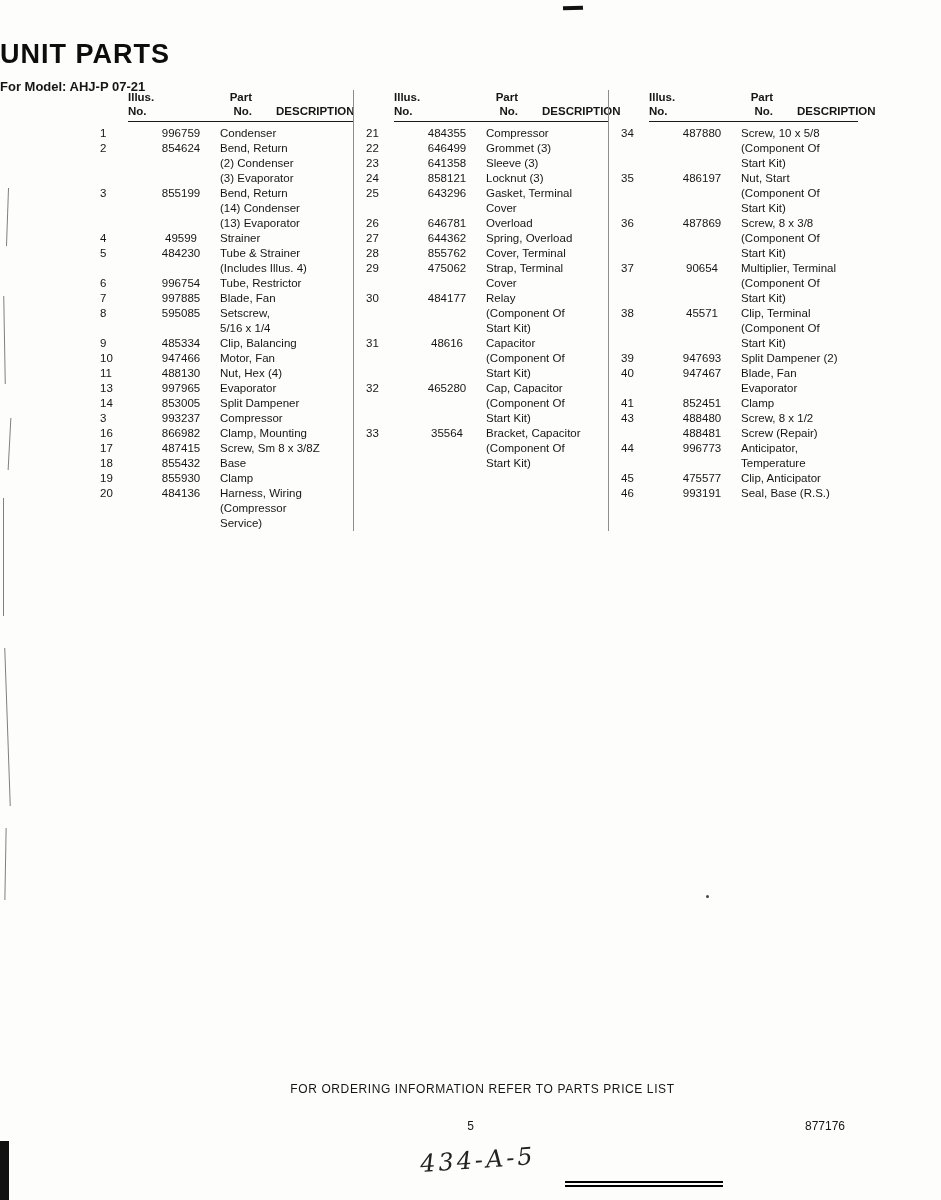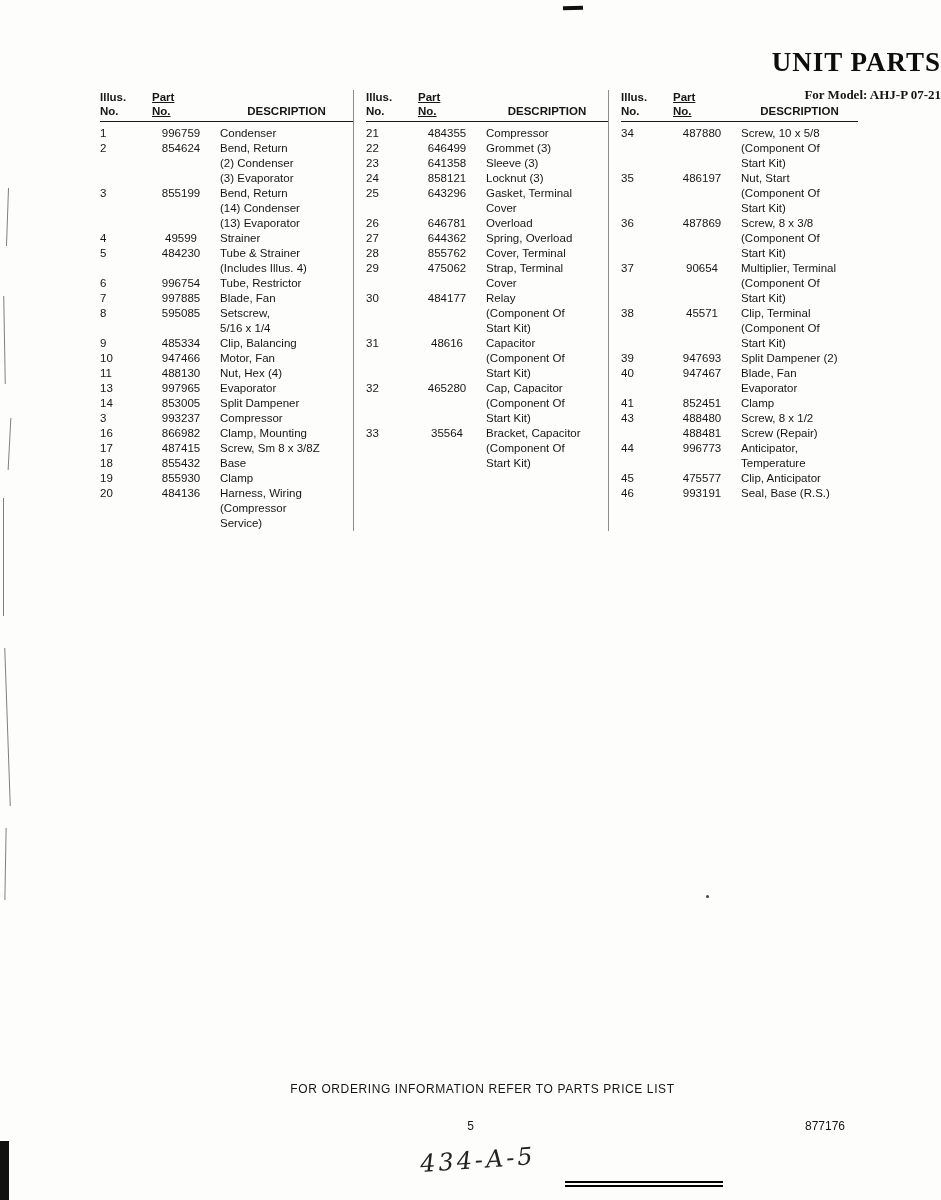--- a/index.html
+++ b/index.html
@@ -7,35 +7,35 @@
   .page {
     position:relative;
     width:941px; height:1200px;
     background:#fdfdfb;
     font-family:"Liberation Sans", sans-serif;
     color:#161616;
     overflow:hidden;
   }
 
   
-  .doc-header { position:absolute; top:47px; left:0; width:100%; text-align:right;font-family:Liberation Serif, serif; }
+  .doc-header { position:absolute; top:39px; left:0; width:100%; text-align:left; }
   .doc-title  { font-size:27px; font-weight:bold; letter-spacing:1px; color:#0d0d0d; }
   .doc-subtitle { font-size:13px; font-weight:bold; margin-top:9px; }
 
   
   .tables { position:absolute; top:90px; left:100px; display:grid; grid-template-columns:253px 255px 250px; }
   .parts-col + .parts-col { border-left:1px solid #8d8d8d; padding-left:12px; }
 
   .thead {
-    display:grid; grid-template-columns:42px 58px 1fr; column-gap:10px;
+    display:grid; grid-template-columns:42px 58px 1fr; column-gap:24px;
     align-items:end;
     border-bottom:1.5px solid #1a1a1a; padding-bottom:3px;
-    font-weight:bold; font-size:11.5px; line-height:14px;
+    font-weight:bold; font-size:11.5px; line-height:14px;margin-left:28px;
   }
-  .h-part { text-align:left;text-decoration:underline; }
+  .h-part { text-align:right; }
   .h-desc { text-align:center; }
 
   .tbody { font-size:11.5px; line-height:15px; padding-top:4px; }
   .prow { display:grid; grid-template-columns:42px 58px 1fr; column-gap:10px; align-items:start; }
   .c-part { text-align:center; }
   .c-desc div { white-space:nowrap; }
 
   
   .footer-note {
     position:absolute; top:1082px; left:12px; width:100%;

